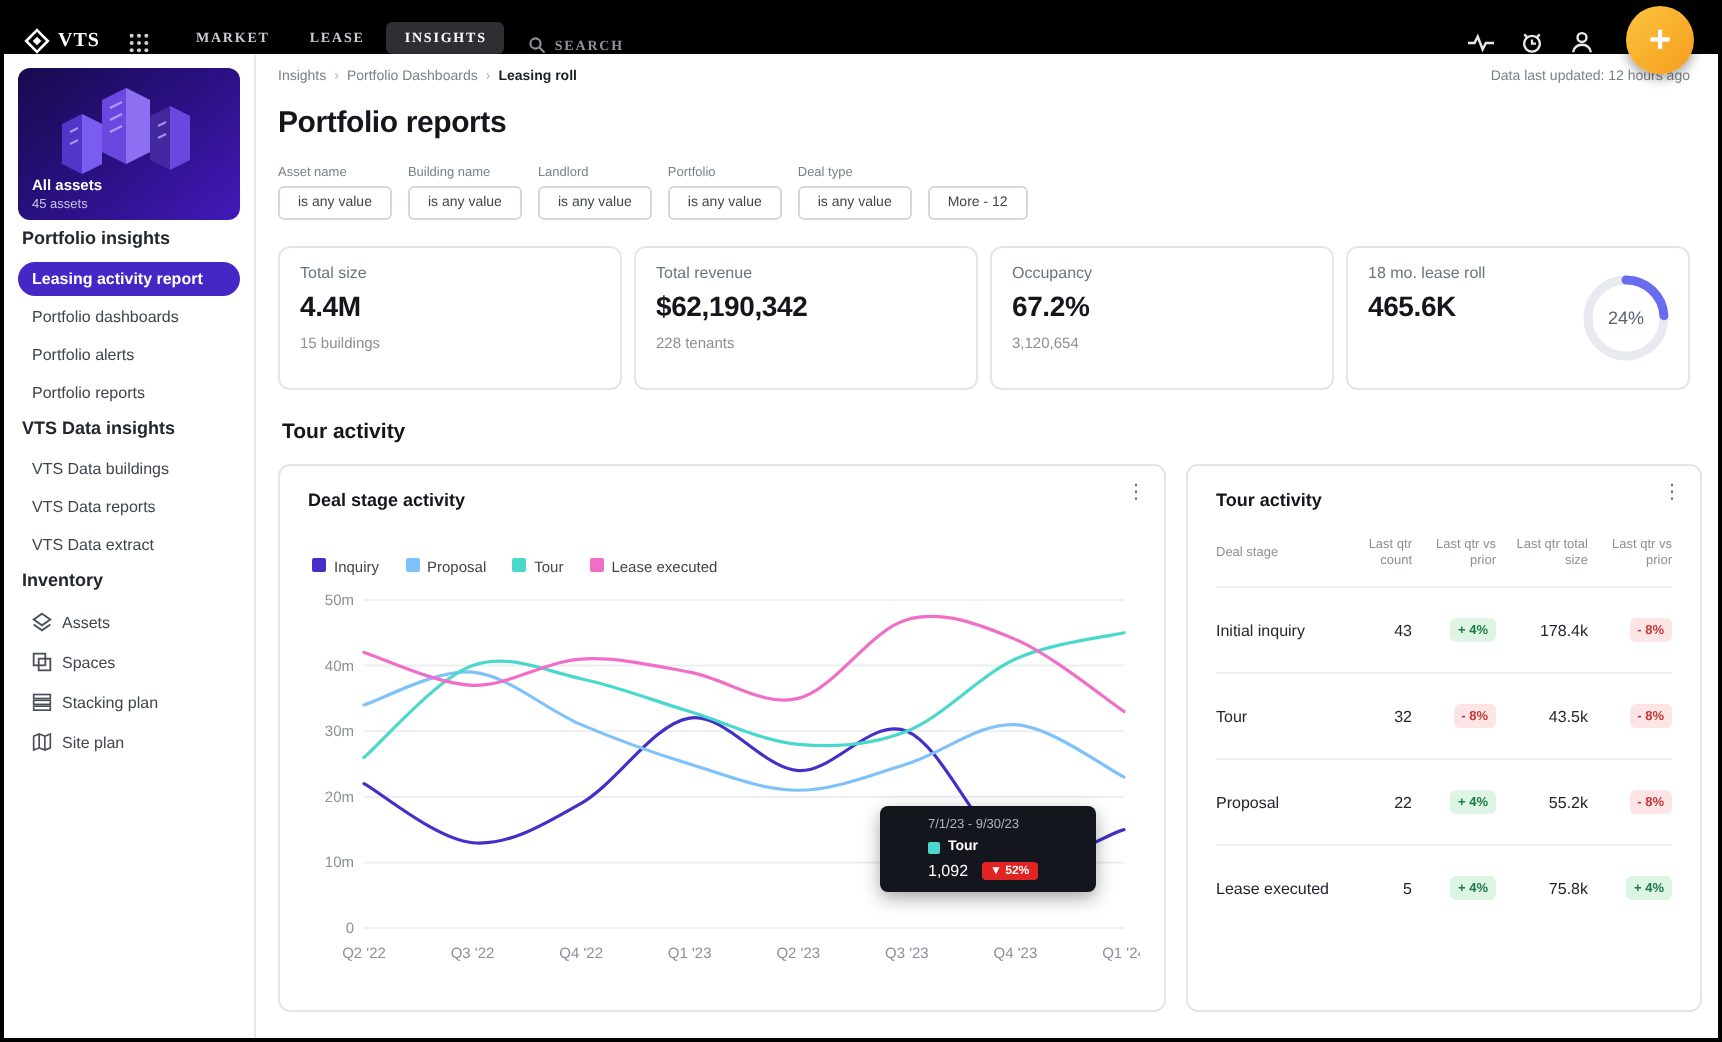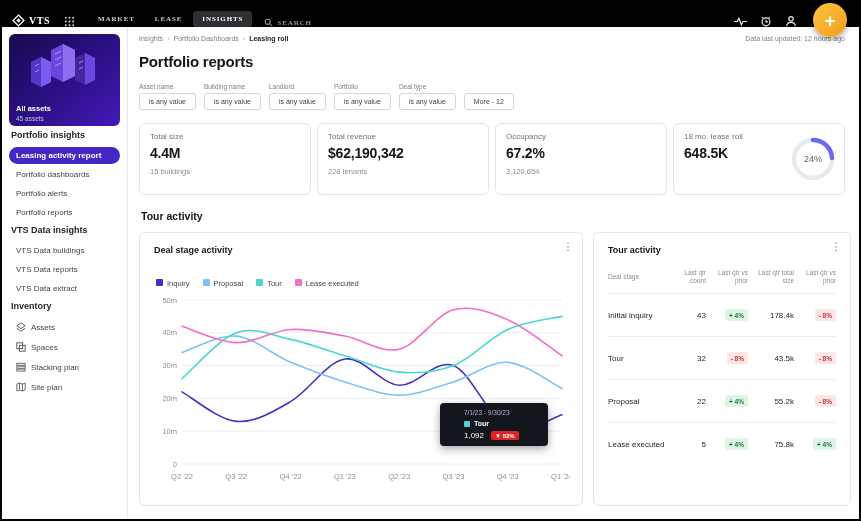--- a/index.html
+++ b/index.html
@@ -17,21 +17,21 @@
   .search { display:flex; align-items:center; gap:4px; margin-left:12px; color:#8f949c; font-size:7px; font-weight:bold; letter-spacing:.9px; cursor:pointer; }
   .top-icons { margin-left:auto; display:flex; align-items:center; gap:13px; margin-right:52px; }
   .top-icons svg { display:block; }
   .fab { position:absolute; top:1px; right:12px; width:34px; height:34px; border-radius:50%;
          background:linear-gradient(135deg,#fcc43d,#f49d1d); color:#fff; font-size:19px; line-height:1;
          border:none; display:flex; align-items:center; justify-content:center; z-index:40;
          box-shadow:0 2px 6px rgba(0,0,0,.4); cursor:pointer; font-weight:bold; }
 
   
   .sidebar { position:absolute; top:25px; left:0; width:126px; bottom:0; background:#fff; border-right:1px solid #e7e8ec; padding:7px 7px 0 7px; }
-  .asset-card { position:relative; height:92px; border-radius:6px; overflow:hidden;
+  .asset-card { position:relative; height:76px; border-radius:6px; overflow:hidden;
                 background:linear-gradient(140deg,#170a4d 0%, #2c1187 55%, #4319b9 100%); cursor:pointer; }
   .asset-card svg { position:absolute; top:2px; left:8px; }
   .asset-title { position:absolute; left:7px; bottom:13px; color:#fff; font-size:7.5px; font-weight:bold; }
   .asset-sub { position:absolute; left:7px; bottom:4px; color:#c9c2ea; font-size:6.5px; }
   .side-heading { font-size:9px; font-weight:bold; color:#23262e; margin:4px 2px 7px 2px; }
   .side-item { display:flex; align-items:center; gap:5px; font-size:8px; color:#3f444d; padding:4px 7px; border-radius:10px; margin:2px 0; cursor:pointer; }
   .side-item.active { background:#4527c6; color:#fff; font-weight:bold; }
   .side-item svg { flex:0 0 auto; }
 
   
@@ -278,21 +278,21 @@
         <div class="kpi-value">$62,190,342</div>
         <div class="kpi-sub">228 tenants</div>
       </div>
       <div class="kpi">
         <div class="kpi-label">Occupancy</div>
         <div class="kpi-value">67.2%</div>
         <div class="kpi-sub">3,120,654</div>
       </div>
       <div class="kpi">
         <div class="kpi-label">18 mo. lease roll</div>
-        <div class="kpi-value">648.5K</div>
+        <div class="kpi-value">465.6K</div>
         <svg class="donut" viewBox="0 0 48 48">
           <circle cx="24" cy="24" r="19" fill="none" stroke="#e8eaf0" stroke-width="4.5"></circle>
           <circle id="donut-fg" cx="24" cy="24" r="19" fill="none" stroke="#6a6cf0" stroke-width="4.5" stroke-linecap="round" transform="rotate(-90 24 24)" stroke-dasharray="28.65132500073891 119.38052083641213"></circle>
           <text x="24" y="27" text-anchor="middle" font-size="9" fill="#5b6270">24%</text>
         </svg>
       </div>
     </div>
 
     <h2 class="section-title">Tour activity</h2>
 

